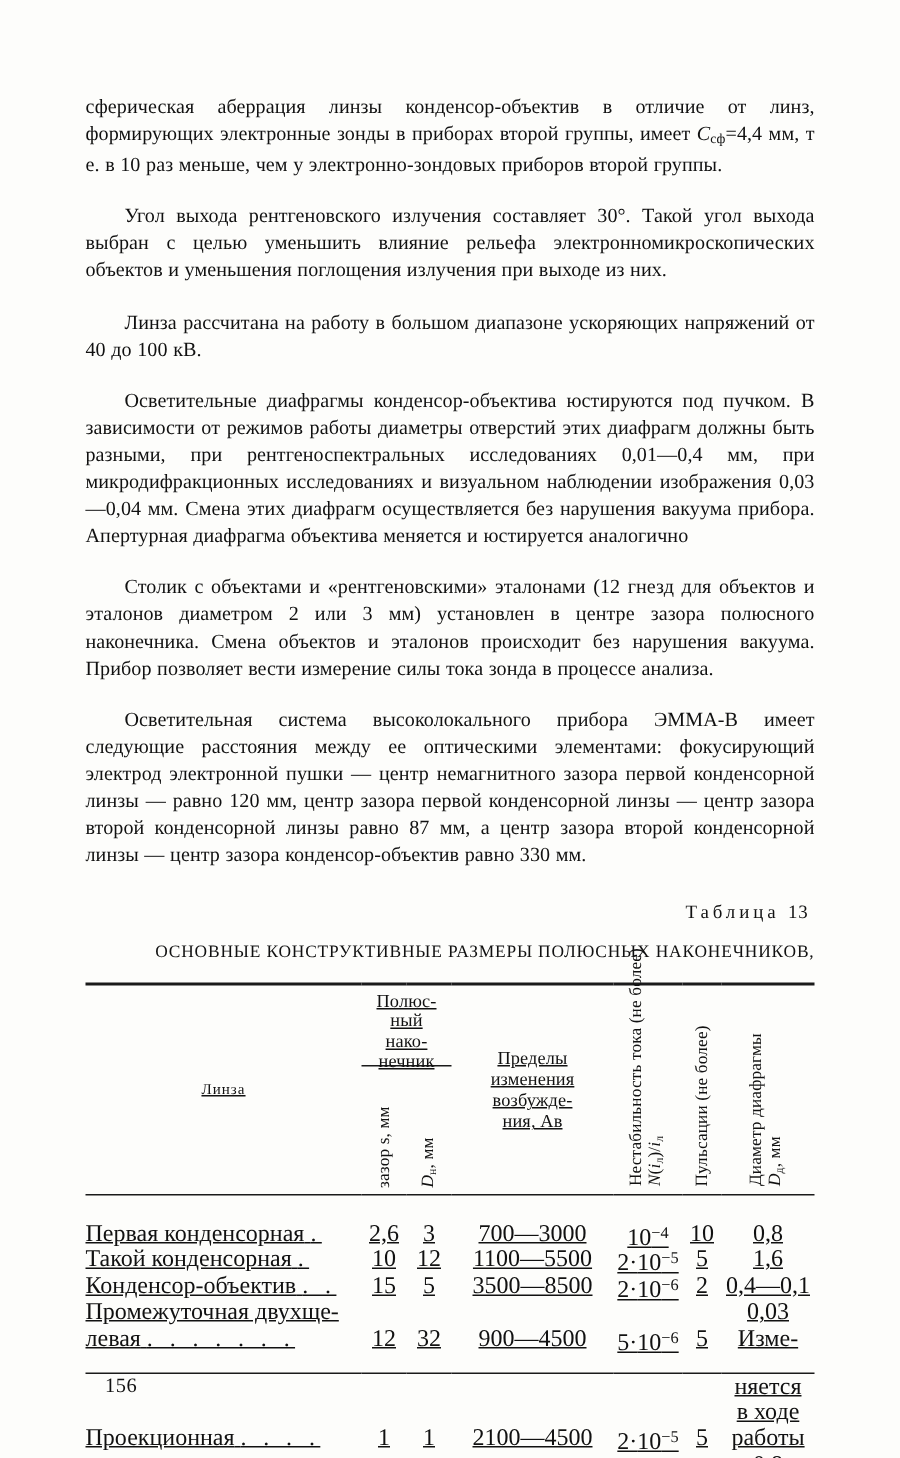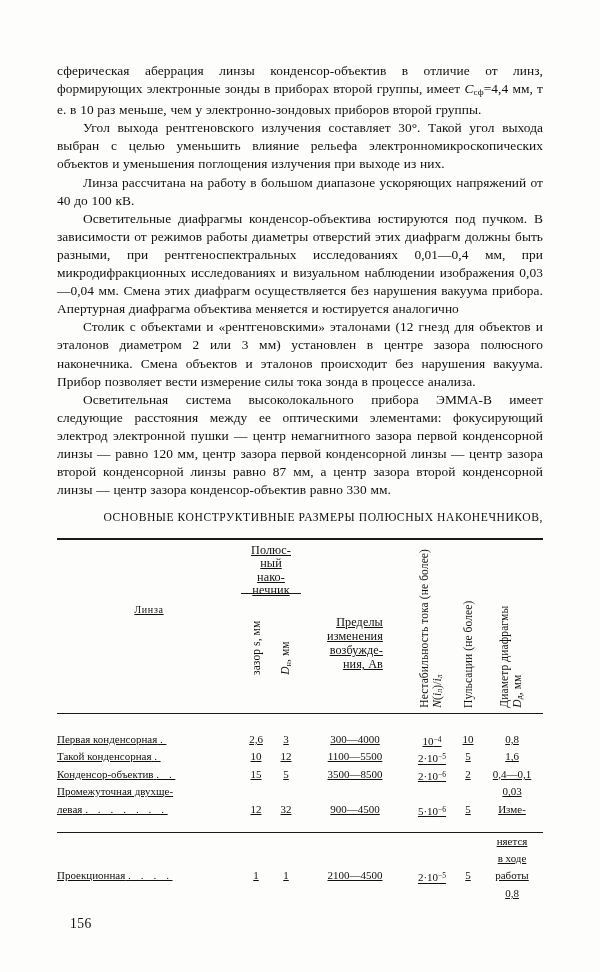--- a/index.html
+++ b/index.html
@@ -20,21 +20,21 @@
   
   .para{
     font-size:13.4px;
     line-height:18.1px;
     text-align:justify;
     text-justify:inter-word;
     margin:0;
     letter-spacing:0.05px;
     word-spacing:0.3px;
   }
-  .para + .para{margin-top:0;}
+  .para + .para{margin-top:16px;}
   .para.indent{text-indent:26px;}
   var{font-style:italic;font-family:"Liberation Serif",serif;}
   sub{font-size:0.68em;vertical-align:-0.22em;}
   sup{font-size:0.68em;vertical-align:0.45em;}
 
   
   .tbl-number{
     margin-top:22px;
     text-align:right;
     font-size:12.6px;
@@ -89,33 +89,32 @@
     transform:rotate(-90deg) translateY(50%);
     white-space:nowrap;
     font-size:11.5px;
     letter-spacing:0.1px;
   }
   .vert.tall{
     bottom:2px;
   }
   .limits-hd{
     display:flex;align-items:center;justify-content:center;
-    height:139px;text-align:right;font-size:12.2px;line-height:14.2px;
+    height:139px;text-align:center;font-size:12.2px;line-height:14.2px;
     letter-spacing:0.1px;
-    margin-top:34px;
   }
   .vert-full{
     height:139px;position:relative;
   }
   .vert-full .vert{
     bottom:5px;
   }
 
   
-  .dataz td{font-size:11px;line-height:17.4px;}
+  .dataz td{font-size:16px;line-height:17.4px;}
   .lens-name{
     padding-left:4px;padding-right:5px;
     white-space:nowrap;
   }
   .dots{letter-spacing:3.6px;}
   .c{text-align:center;}
   .body-block{height:118px;}
   .body-block.tail{height:44px;}
   .ln{height:17.4px;line-height:17.4px;}
   .ln.blank{visibility:hidden;}
@@ -132,20 +131,24 @@
 <div class="page">
   <div class="content">
 
     <p class="para"><span>сферическая аберрация линзы конденсор-объектив в отличие от линз, формирующих электронные зонды в приборах второй группы, имеет </span><var>C</var><sub>сф</sub><span>=4,4 мм, т е. в 10 раз меньше, чем у электронно-зондовых приборов второй группы.</span></p>
     <p class="para indent">Угол выхода рентгеновского излучения составляет 30°. Такой угол выхода выбран с целью уменьшить влияние рельефа электронномикроскопических объектов и уменьшения поглощения излучения при выходе из них.</p>
     <p class="para indent">Линза рассчитана на работу в большом диапазоне ускоряющих напряжений от 40 до 100 кВ.</p>
     <p class="para indent">Осветительные диафрагмы конденсор-объектива юстируются под пучком. В зависимости от режимов работы диаметры отверстий этих диафрагм должны быть разными, при рентгеноспектральных исследованиях 0,01—0,4 мм, при микродифракционных исследованиях и визуальном наблюдении изображения 0,03—0,04 мм. Смена этих диафрагм осуществляется без нарушения вакуума прибора. Апертурная диафрагма объектива меняется и юстируется аналогично</p>
     <p class="para indent">Столик с объектами и «рентгеновскими» эталонами (12 гнезд для объектов и эталонов диаметром 2 или 3 мм) установлен в центре зазора полюсного наконечника. Смена объектов и эталонов происходит без нарушения вакуума. Прибор позволяет вести измерение силы тока зонда в процессе анализа.</p>
     <p class="para indent">Осветительная система высоколокального прибора ЭММА-В имеет следующие расстояния между ее оптическими элементами: фокусирующий электрод электронной пушки — центр немагнитного зазора первой конденсорной линзы — равно 120 мм, центр зазора первой конденсорной линзы — центр зазора второй конденсорной линзы равно 87 мм, а центр зазора второй конденсорной линзы — центр зазора конденсор-объектив равно 330 мм.</p>
 
+    <div class="tbl-number">
+      <span>Таблица</span>
+      <span class="num">13</span>
+    </div>
 
     <div class="tbl-title">
       <div>ОСНОВНЫЕ КОНСТРУКТИВНЫЕ РАЗМЕРЫ ПОЛЮСНЫХ НАКОНЕЧНИКОВ,</div>
     </div>
 
     <div class="tbl-wrap">
       <table class="main">
         <colgroup>
           <col style="width:184px">
           <col style="width:30px">
@@ -240,21 +243,21 @@
             <div class="ln blank"></div>
             <div class="ln">3</div>
             <div class="ln">12</div>
             <div class="ln">5</div>
             <div class="ln blank"></div>
             <div class="ln">32</div>
           </td>
 
           <td class="body-block vl c" style="border-top:1.1px solid #1a1a1a">
             <div class="ln blank"></div>
-            <div class="ln">300—4000</div>
+            <div class="ln">700—3000</div>
             <div class="ln">1100—5500</div>
             <div class="ln">3500—8500</div>
             <div class="ln blank"></div>
             <div class="ln">900—4500</div>
           </td>
 
           <td class="body-block vl c" style="border-top:1.1px solid #1a1a1a">
             <div class="ln blank"></div>
             <div class="ln"><span></span><span>10</span><sup>−4</sup></div>
             <div class="ln"><span>2·</span><span>10</span><sup>−5</sup></div>

